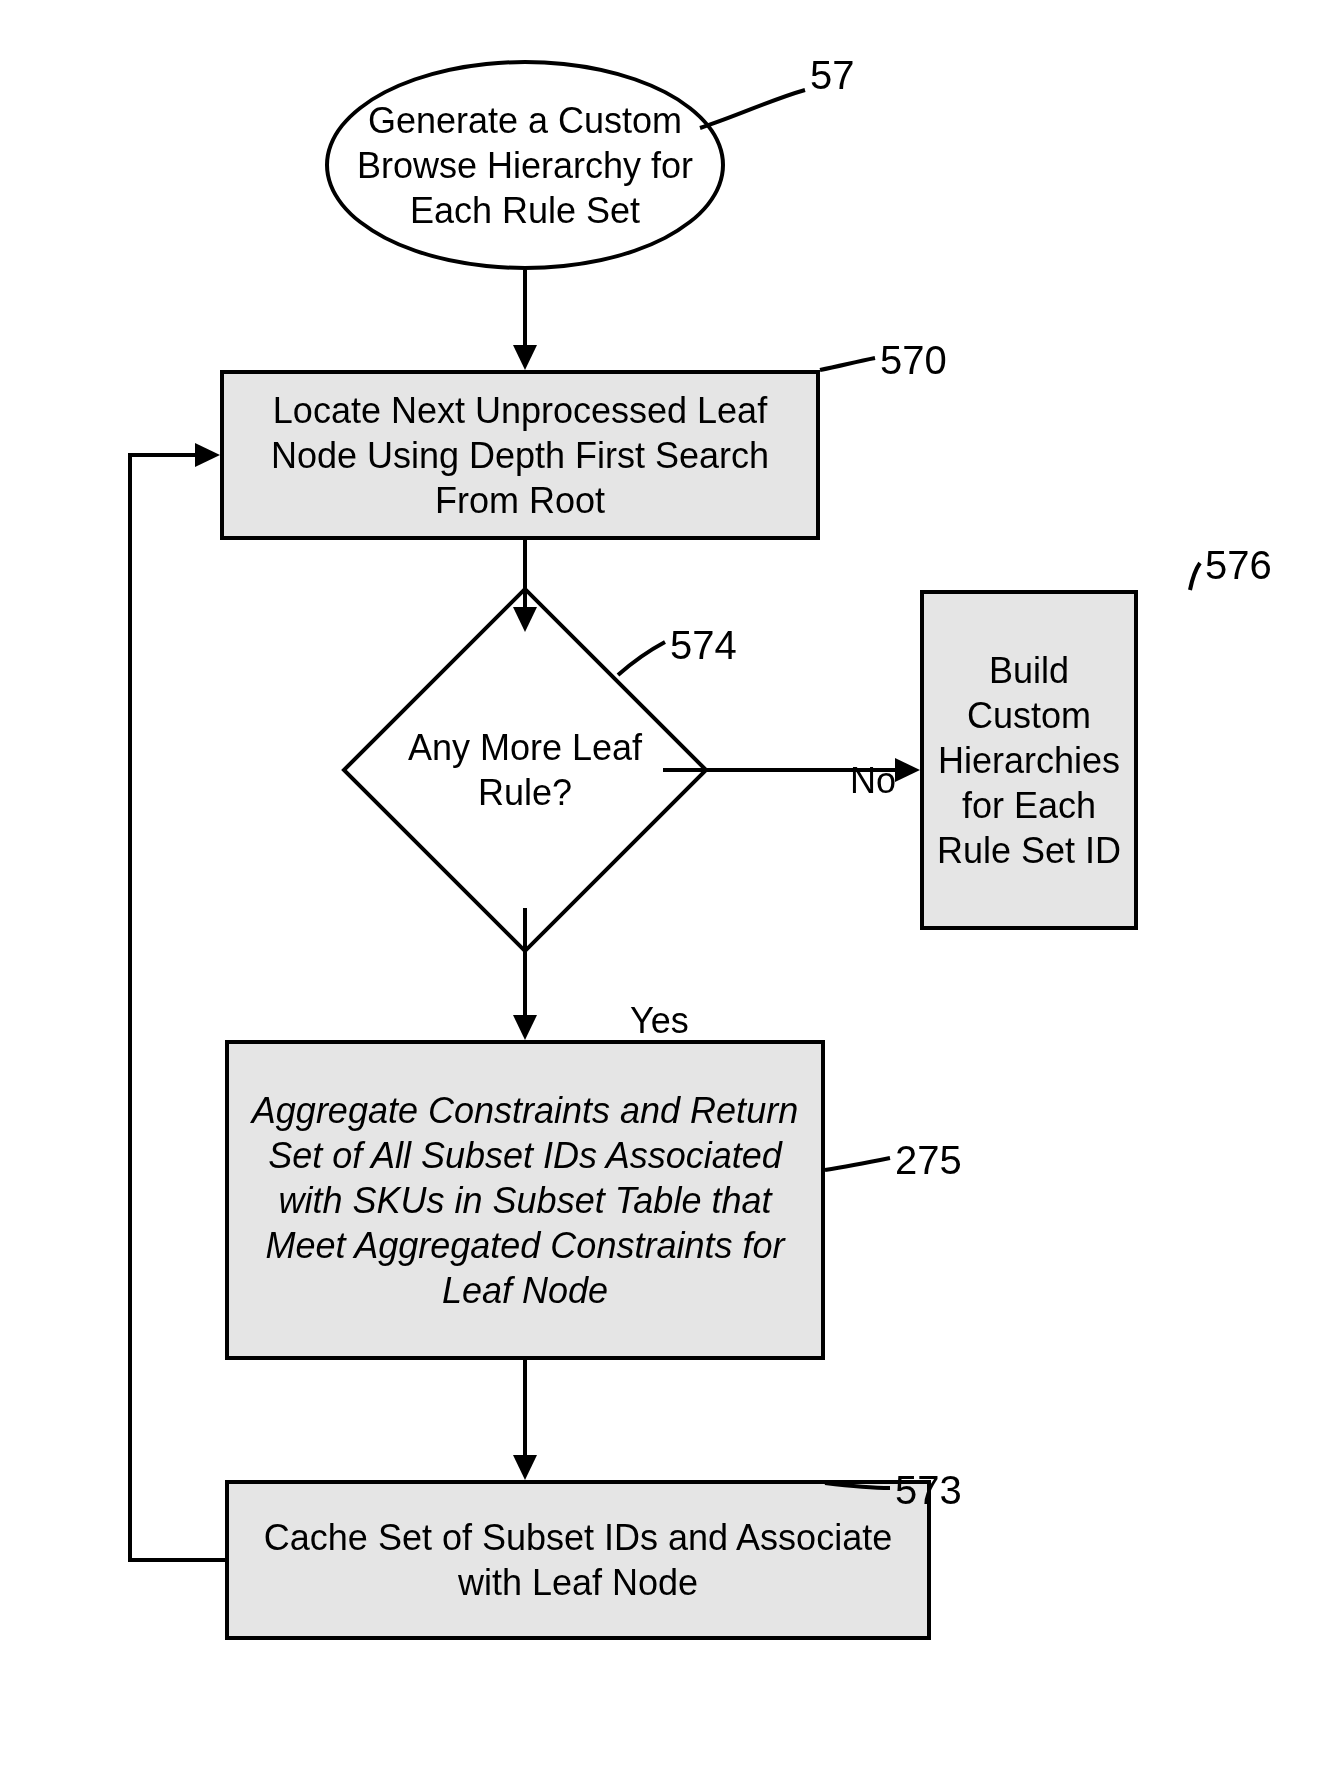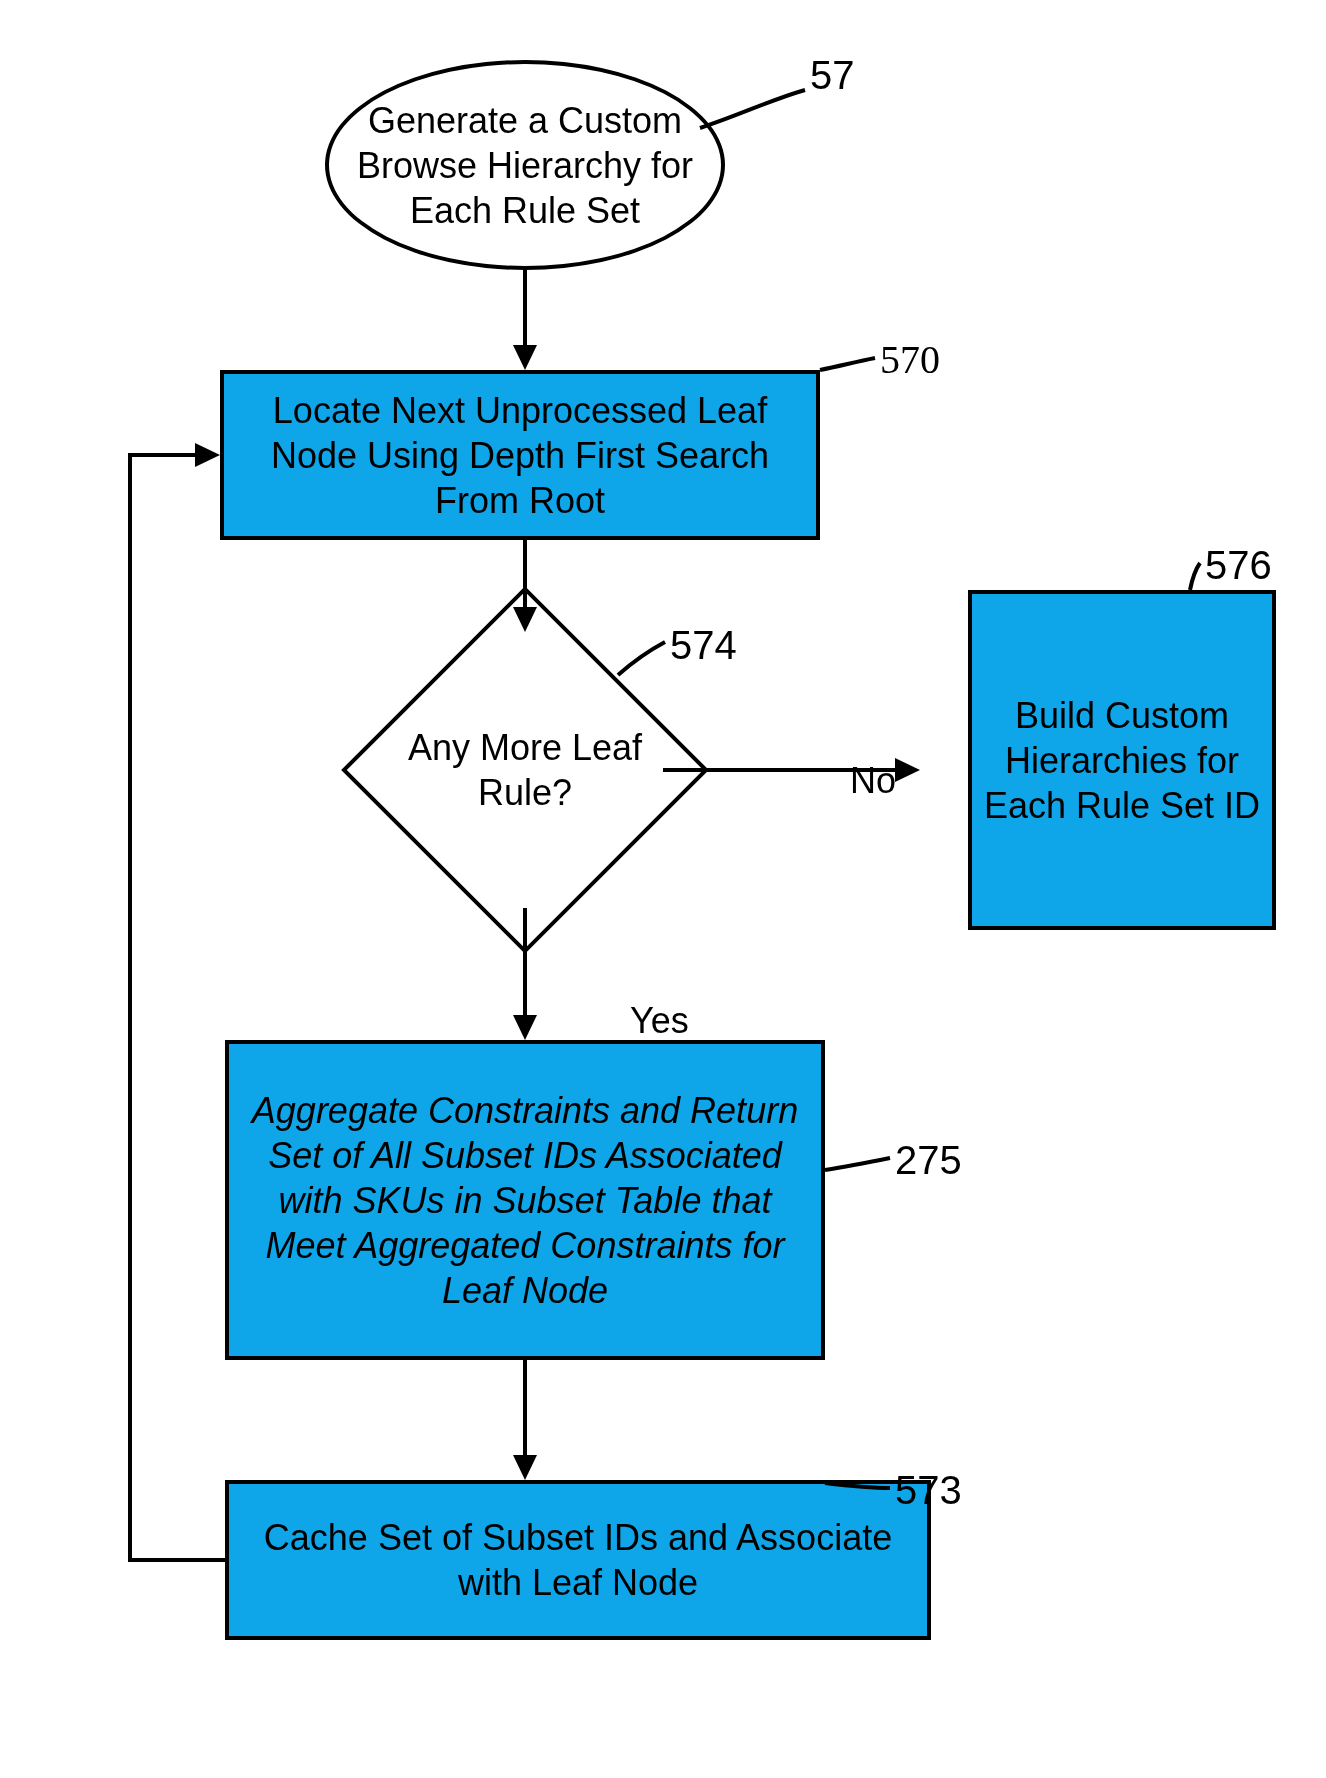--- a/index.html
+++ b/index.html
@@ -10,21 +10,21 @@
   }
   .canvas {
     position: relative;
     width: 1326px;
     height: 1778px;
     background: #fff;
   }
   .box {
     position: absolute;
     border: 4px solid #000;
-    background: #0ea5e9;
+    background: #e5e5e5;
     display: flex;
     align-items: center;
     justify-content: flex-end;
     text-align: center;
     font-size: 36px;
     line-height: 1.25;
     padding: 10px;
     box-sizing: border-box;
   }
   .ellipse {
@@ -96,31 +96,31 @@
 <div class="canvas">
 
   <div class="ellipse" style="left:325px; top:60px; width:400px; height:210px;">
     <span>Generate a Custom Browse Hierarchy for Each Rule Set</span>
   </div>
   <div class="ref-label" style="left:810px; top:55px;">57</div>
 
   <div class="box" style="left:220px; top:370px; width:600px; height:170px;">
     <span>Locate Next Unprocessed Leaf Node Using Depth First Search From Root</span>
   </div>
-  <div class="ref-label" style="left:880px; top:340px;font-family:Liberation Serif, serif;">570</div>
+  <div class="ref-label" style="left:880px; top:340px;">570</div>
 
   <div class="diamond-wrap" style="left:395px; top:640px; width:260px; height:260px;">
     <div class="diamond"></div>
     <div class="diamond-label">
       <span>Any More Leaf Rule?</span>
     </div>
   </div>
   <div class="ref-label" style="left:670px; top:625px;">574</div>
 
-  <div class="box" style="left:920px; top:590px; width:308px; height:340px;margin-left:48px;">
+  <div class="box" style="left:920px; top:590px; width:218px; height:340px;">
     <span>Build Custom Hierarchies for Each Rule Set ID</span>
   </div>
   <div class="ref-label" style="left:1205px; top:545px;">576</div>
 
   <div class="box" style="left:225px; top:1040px; width:600px; height:320px;font-style:italic;">
     <span>Aggregate Constraints and Return Set of All Subset IDs Associated with SKUs in Subset Table that Meet Aggregated Constraints for Leaf Node</span>
   </div>
   <div class="ref-label" style="left:895px; top:1140px;">275</div>
 
   <div class="box" style="left:225px; top:1480px; width:706px; height:160px;">

